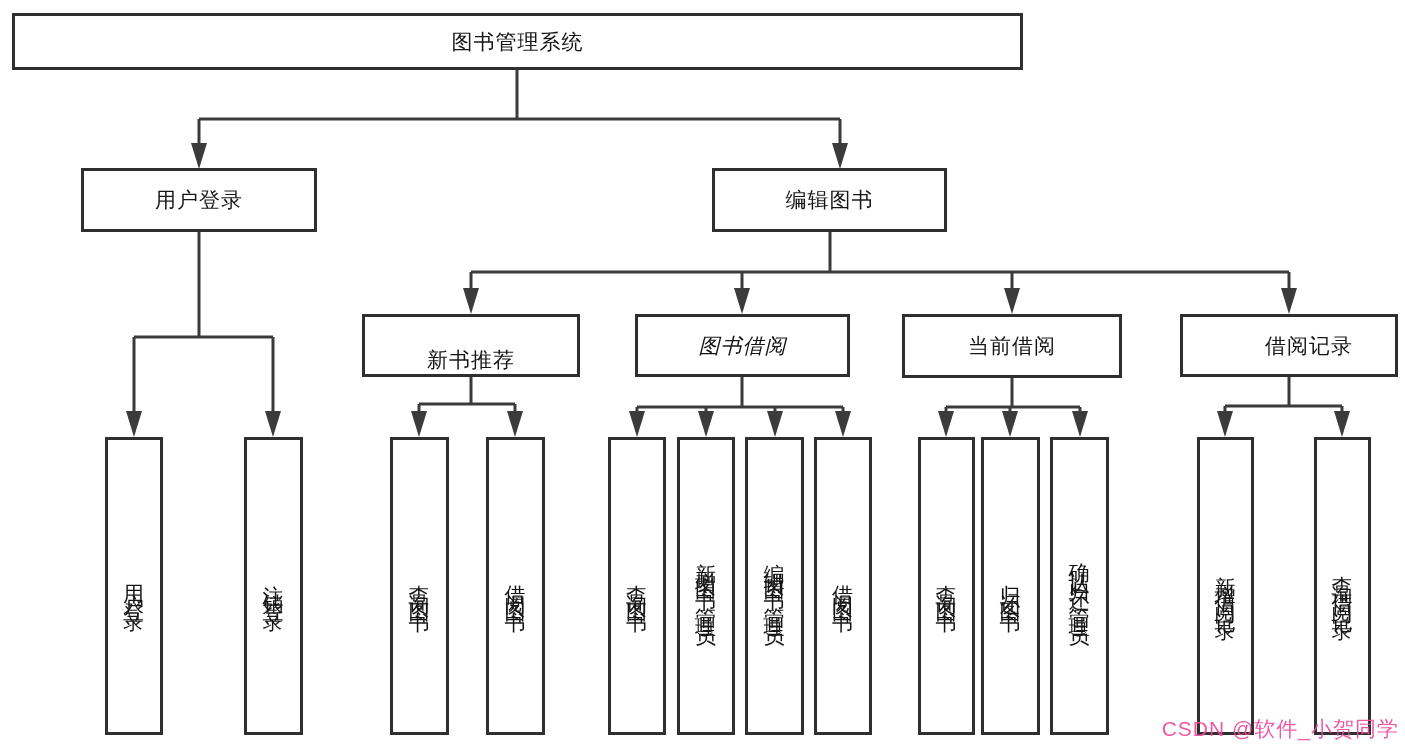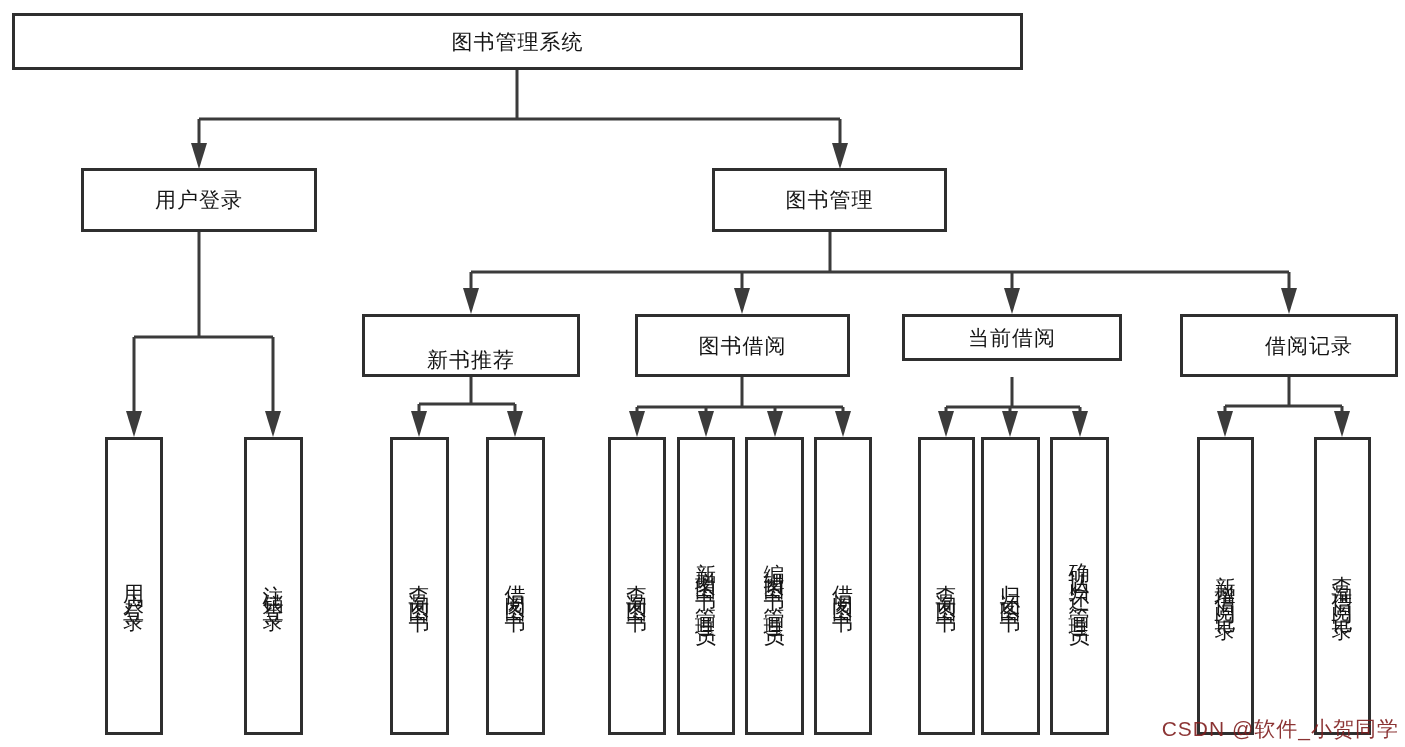--- a/index.html
+++ b/index.html
@@ -12,40 +12,40 @@
   .head{fill:#3b3b3b;stroke:none;}
   .box{
     position:absolute;box-sizing:border-box;border:3px solid #2f2f2f;background:#ffffff;
     display:flex;align-items:center;justify-content:center;color:#151515;
   }
   .hlabel{font-size:21px;letter-spacing:1px;white-space:nowrap;}
   .root{left:12px;top:13px;width:1011px;height:57px;font-size:22px;text-align:right;}
   .l2a{left:81px;top:168px;width:236px;height:64px;}
   .l2b{left:712px;top:168px;width:235px;height:64px;}
   .l3a{left:362px;top:314px;width:218px;height:63px;align-items:flex-end;}
-  .l3b{left:635px;top:314px;width:215px;height:63px;}
-  .l3c{left:902px;top:314px;width:220px;height:47px;}
+  .l3b{left:635px;top:314px;width:215px;height:63px;font-style:italic;}
+  .l3c{left:902px;top:314px;width:220px;height:64px;}
   .l3d{left:1180px;top:314px;width:218px;height:63px;padding-left:40px;}
   .leaf{top:437px;height:298px;font-size:21px;}
   .vtext{writing-mode:vertical-rl;text-orientation:mixed;letter-spacing:9px;line-height:1.1;white-space:nowrap;}
   .leaf1a{left:105px;width:58px;}
   .leaf1b{left:244px;width:59px;}
   .leaf2a{left:390px;width:59px;}
   .leaf2b{left:486px;width:59px;}
   .leaf3a{left:608px;width:58px;}
   .leaf3b{left:677px;width:58px;}
   .leaf3c{left:745px;width:59px;}
   .leaf3d{left:814px;width:58px;}
   .leaf4a{left:918px;width:57px;}
   .leaf4b{left:981px;width:59px;}
   .leaf4c{left:1050px;width:59px;}
   .leaf5a{left:1197px;width:57px;}
   .leaf5b{left:1314px;width:57px;}
   .watermark{
-    position:absolute;right:6px;bottom:4px;font-size:21px;color:#7f1d1d;
+    position:absolute;right:6px;bottom:4px;font-size:21px;color:#ec4899;
     letter-spacing:1px;opacity:.9;z-index:5;white-space:nowrap;
   }
 </style>
 </head>
 <body>
 
 <div class="canvas">
 
   <svg class="wires" viewBox="0 0 1405 747" aria-hidden="true">
     <g>
@@ -91,21 +91,21 @@
   </svg>
 
   <div class="box root">
     <span class="hlabel">图书管理系统</span>
   </div>
 
   <div class="box l2a">
     <span class="hlabel">用户登录</span>
   </div>
   <div class="box l2b">
-    <span class="hlabel">图书管理</span>
+    <span class="hlabel">编辑图书</span>
   </div>
 
   <div class="box l3a">
     <span class="hlabel">新书推荐</span>
   </div>
   <div class="box l3b">
     <span class="hlabel">图书借阅</span>
   </div>
   <div class="box l3c">
     <span class="hlabel">当前借阅</span>

